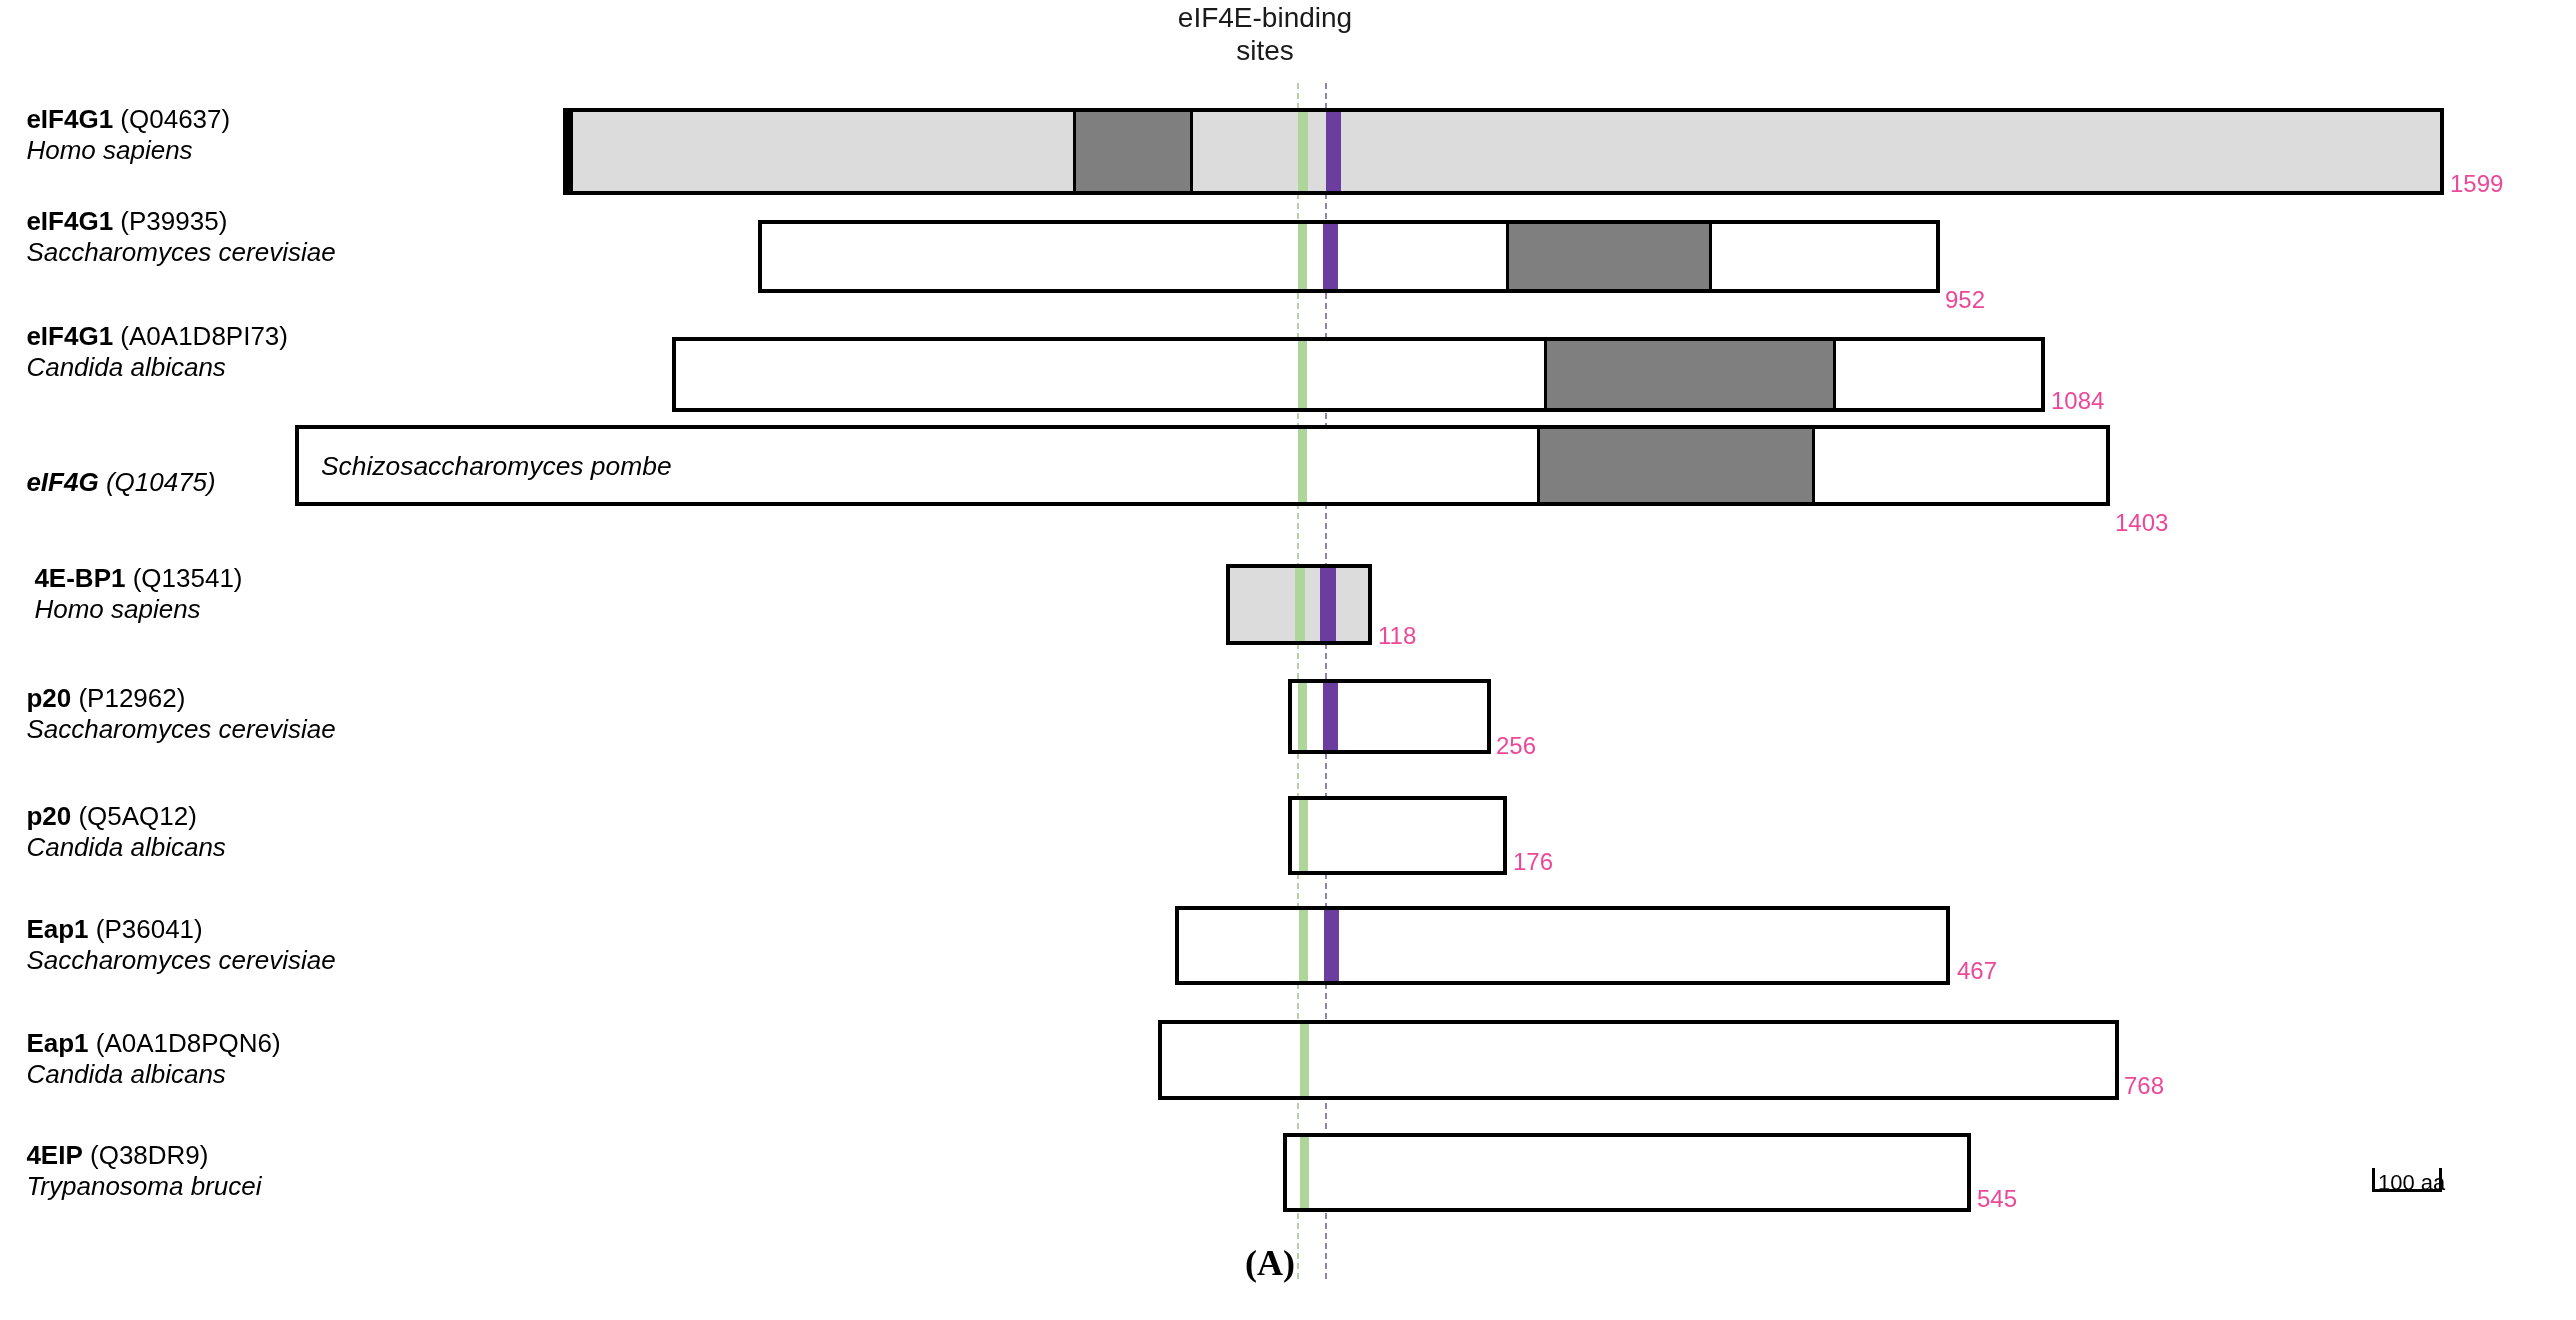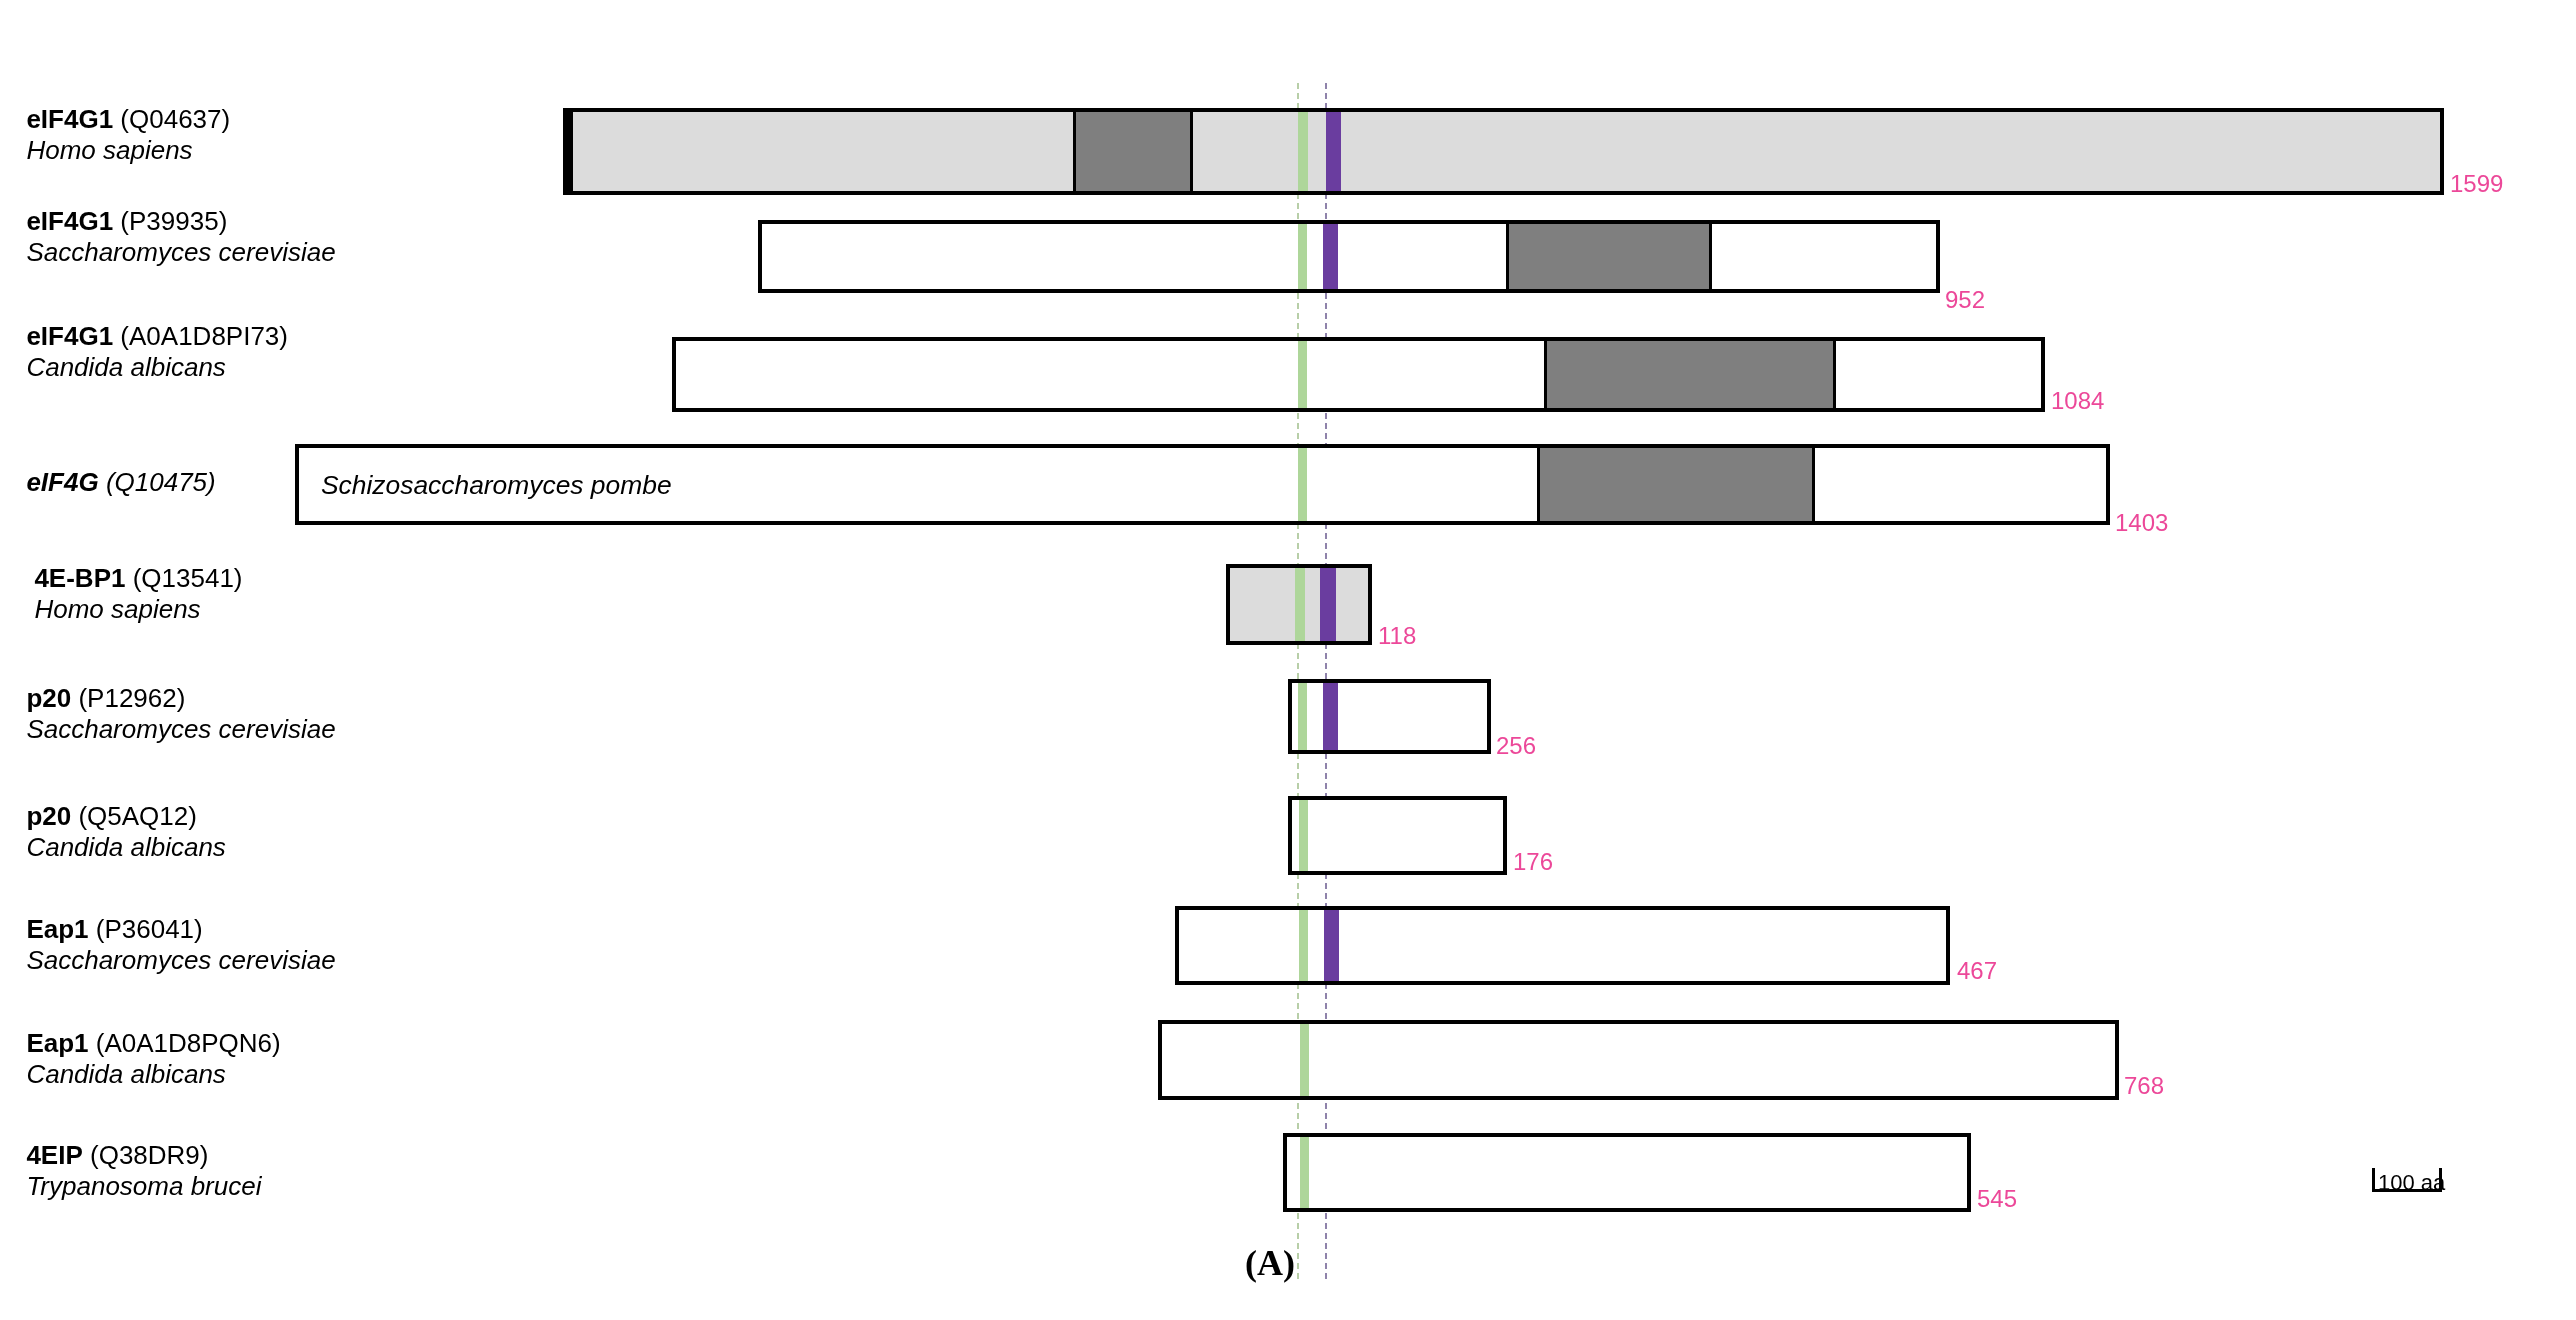--- a/index.html
+++ b/index.html
@@ -38,20 +38,24 @@
   .scaletxt{position:absolute;font-size:22px;line-height:22px;white-space:nowrap;color:#000;}
 
   .panel{position:absolute;font-family:"Liberation Serif",serif;font-weight:bold;
          font-size:36px;line-height:36px;color:#000;}
 </style>
 </head>
 <body>
 
 <div id="fig">
 
+  <div class="hdr" style="left:1133px;top:1.4px;width:264px;">
+    <div>eIF4E-binding</div>
+    <div>sites</div>
+  </div>
 
   <div class="dash g" style="left:1297px;top:83px;height:1196px;"></div>
   <div class="dash p" style="left:1325px;top:83px;height:1196px;"></div>
 
   <div class="rowlabel" style="left:26.4px;top:104px;">
     <span class="nm">eIF4G1</span>
     <span class="acc"> (Q04637)</span>
     <span class="sp">Homo sapiens</span>
   </div>
   <div class="bar shaded" style="left:563px;top:108px;width:1881px;height:87px;">
@@ -82,21 +86,21 @@
   <div class="bar" style="left:672px;top:337px;width:1373px;height:75px;">
     <div class="seg dark" style="left:868px;width:292px;"></div>
     <div class="band green" style="left:622px;width:9px;"></div>
   </div>
   <div class="len" style="left:2051px;top:389px;">1084</div>
 
   <div class="rowlabel" style="left:26.4px;top:467px;font-style:italic;">
     <span class="nm">eIF4G</span>
     <span class="acc"> (Q10475)</span>
   </div>
-  <div class="bar" style="left:295px;top:444px;width:1815px;height:81px;">
+  <div class="bar" style="left:295px;top:425px;width:1815px;height:81px;">
     <div class="seg dark" style="left:1238px;width:278px;"></div>
     <div class="band green" style="left:999px;width:9px;"></div>
     <div class="inline-sp" style="left:22px;top:23.6px;">Schizosaccharomyces pombe</div>
   </div>
   <div class="len" style="left:2115px;top:511px;">1403</div>
 
   <div class="rowlabel" style="left:26.4px;top:563px;margin-left:8px;">
     <span class="nm">4E-BP1</span>
     <span class="acc"> (Q13541)</span>
     <span class="sp">Homo sapiens</span>

